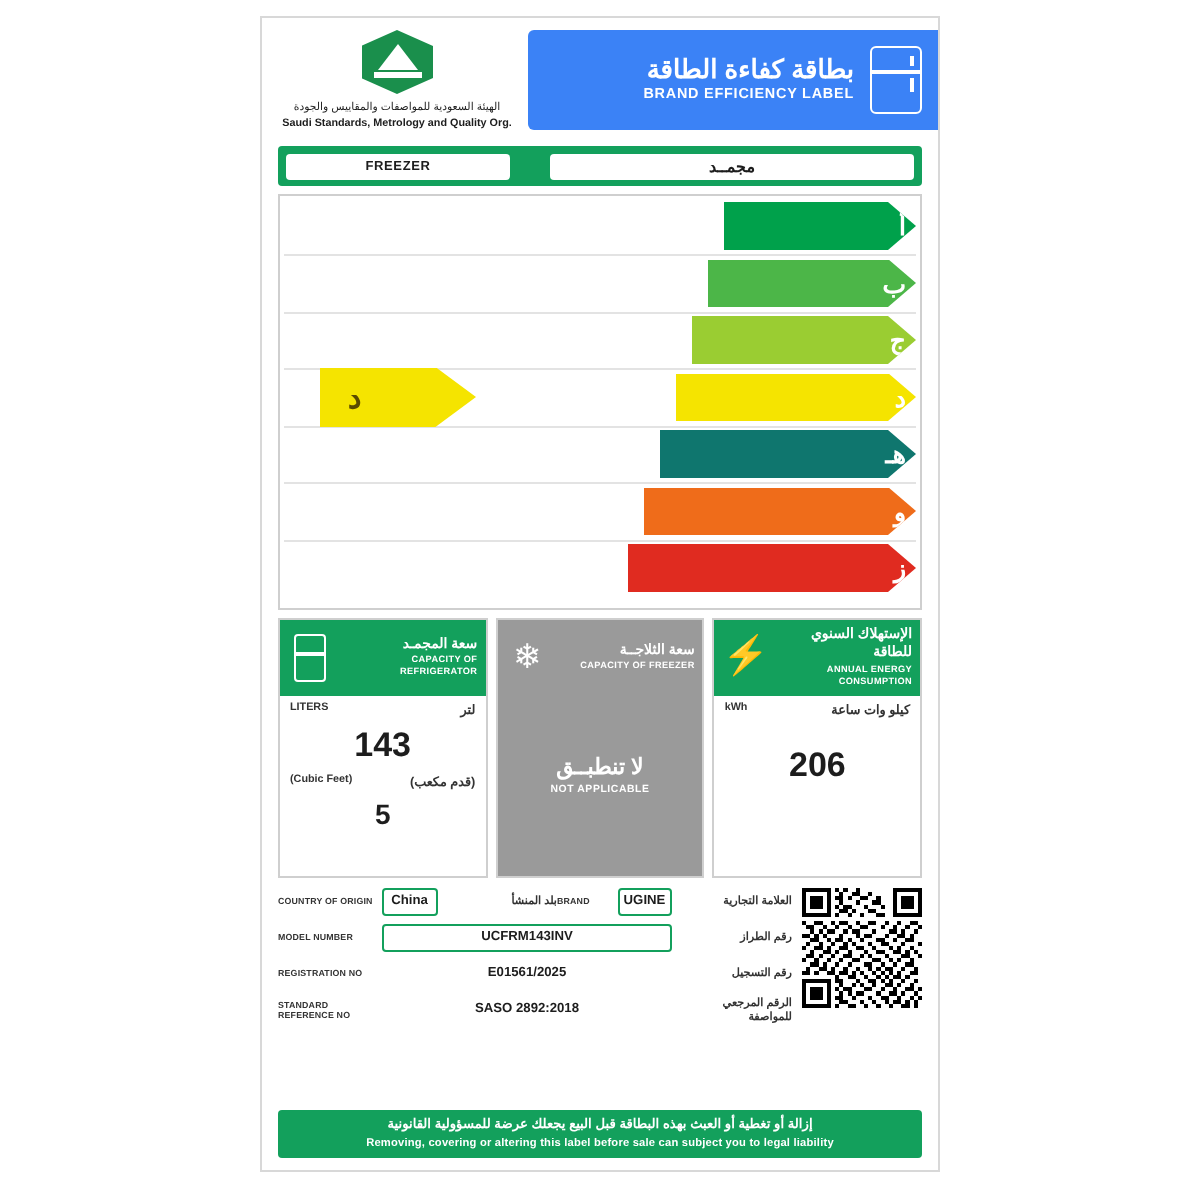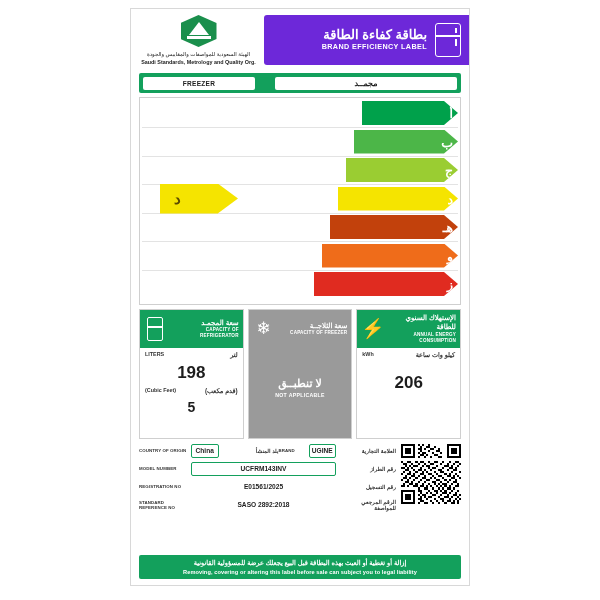--- a/index.html
+++ b/index.html
@@ -81,21 +81,21 @@
     font-weight: bold;
     line-height: 1.35;
     margin-top: 1px;
   }
   .header-green {
     position: absolute;
     right: 0;
     top: 6px;
     width: 205px;
     height: 50px;
-    background: #6d28d9;
+    background: #3b82f6;
     border-top-left-radius: 3px;
     border-bottom-left-radius: 3px;
     display: flex;
     align-items: center;
     justify-content: flex-end;
     padding-right: 8px;
     box-sizing: border-box;
   }
   .header-titles {
     text-align: right;
@@ -442,21 +442,21 @@
           </div>
         </div>
         <div class="sep" style="top: 86px;"></div>
         <div class="grade-row" style="top: 88.5px;">
           <div class="grade-arrow" style="width: 120px; background: rgb(245, 228, 0); clip-path: polygon(0% 0%, 88.3333% 0%, 100% 50%, 88.3333% 100%, 0% 100%);">
             <span class="grade-letter">د</span>
           </div>
         </div>
         <div class="sep" style="top: 114.5px;"></div>
         <div class="grade-row" style="top: 117px;">
-          <div class="grade-arrow" style="width: 128px; background: #c2410c; clip-path: polygon(0% 0%, 89.0625% 0%, 100% 50%, 89.0625% 100%, 0% 100%);">
+          <div class="grade-arrow" style="width: 128px; background: #0f766e; clip-path: polygon(0% 0%, 89.0625% 0%, 100% 50%, 89.0625% 100%, 0% 100%);">
             <span class="grade-letter">هـ</span>
           </div>
         </div>
         <div class="sep" style="top: 143px;"></div>
         <div class="grade-row" style="top: 145.5px;">
           <div class="grade-arrow" style="width: 136px; background: rgb(239, 108, 26); clip-path: polygon(0% 0%, 89.7059% 0%, 100% 50%, 89.7059% 100%, 0% 100%);">
             <span class="grade-letter">و</span>
           </div>
         </div>
         <div class="sep" style="top: 171.5px;"></div>
@@ -482,21 +482,21 @@
           <div class="panel-head-text">
             <div class="panel-ar">سعة المجمـد</div>
             <div class="panel-en">CAPACITY OF REFRIGERATOR</div>
           </div>
         </div>
         <div class="panel-body">
           <div class="unit-row">
             <span>LITERS</span>
             <span class="ar">لتر</span>
           </div>
-          <div class="big-value">198</div>
+          <div class="big-value">143</div>
           <div class="unit-row" style="margin-top:4px;">
             <span>(Cubic Feet)</span>
             <span class="ar">(قدم مكعب)</span>
           </div>
           <div class="big-value small">5</div>
         </div>
       </div>
 
       <div class="panel">
         <div class="panel-head gray">

